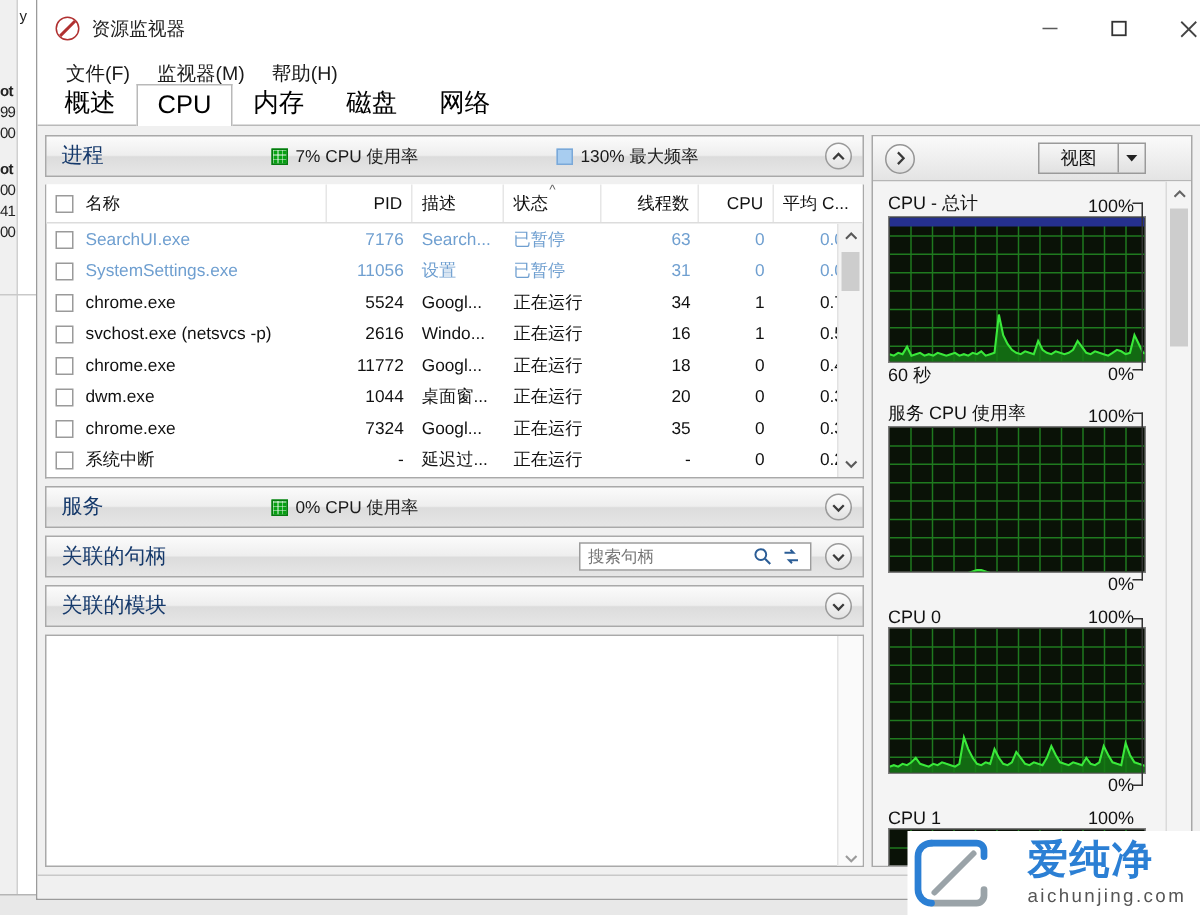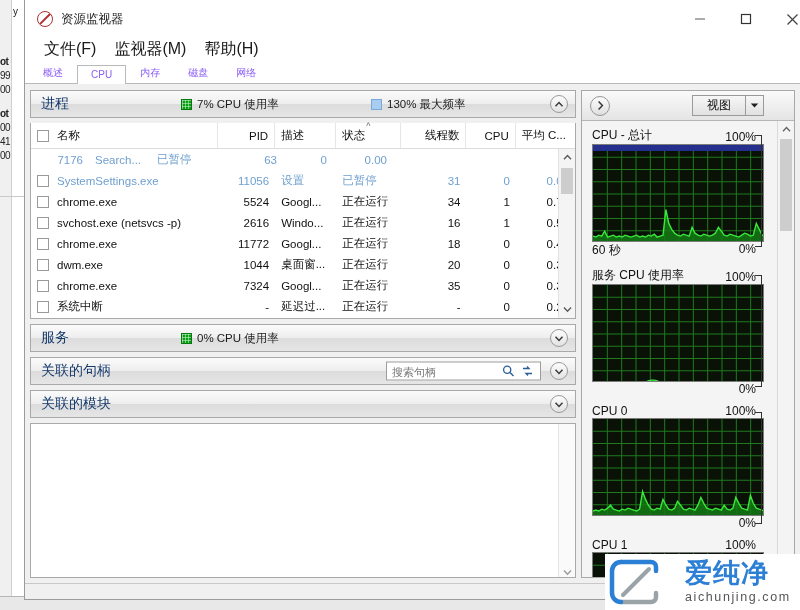--- a/index.html
+++ b/index.html
@@ -81,34 +81,34 @@
   .winbtn svg { display: block; }
 
   
   #menubar {
     height: 22px; min-height: 22px;
     background: #ffffff;
     display: flex; align-items: center;
     padding-left: 10px;
   }
   .menu-item {
-    font-size: 16px; color: #1a1a1a; padding: 2px 9px;
+    font-size: 13px; color: #1a1a1a; padding: 2px 9px;
   }
 
   
   #tabstrip {
     height: 24px; min-height: 24px;
     background: #ffffff;
     position: relative;
     display: flex; align-items: flex-end;
     padding-left: 4px;
     border-bottom: 1px solid #b9b9b9;
   }
   .tab {
-    font-size: 10px; color: #8b5cf6;
+    font-size: 17px; color: #000000;
     padding: 3px 13px 4px 13px;
     border: 1px solid transparent;
     border-bottom: none;
     position: relative; top: 1px;
     background: transparent;
   }
   .tab.active {
     background: #ffffff;
     border-color: #b9b9b9;
     z-index: 2;
@@ -454,20 +454,24 @@
             </div>
           <div class="col cpu">
               <span>CPU</span>
             </div>
           <div class="col avg">
               <span>平均 C...</span>
             </div>
         </div>
         <div id="proc-rows">
             <div class="prow suspended">
+              <div class="cell name">
+                <span class="row-cb"></span>
+                <span>SearchUI.exe</span>
+              </div>
               <div class="cell pid">
                 <span>7176</span>
               </div>
               <div class="cell desc">
                 <span>Search...</span>
               </div>
               <div class="cell state">
                 <span>已暂停</span>
               </div>
               <div class="cell threads">

